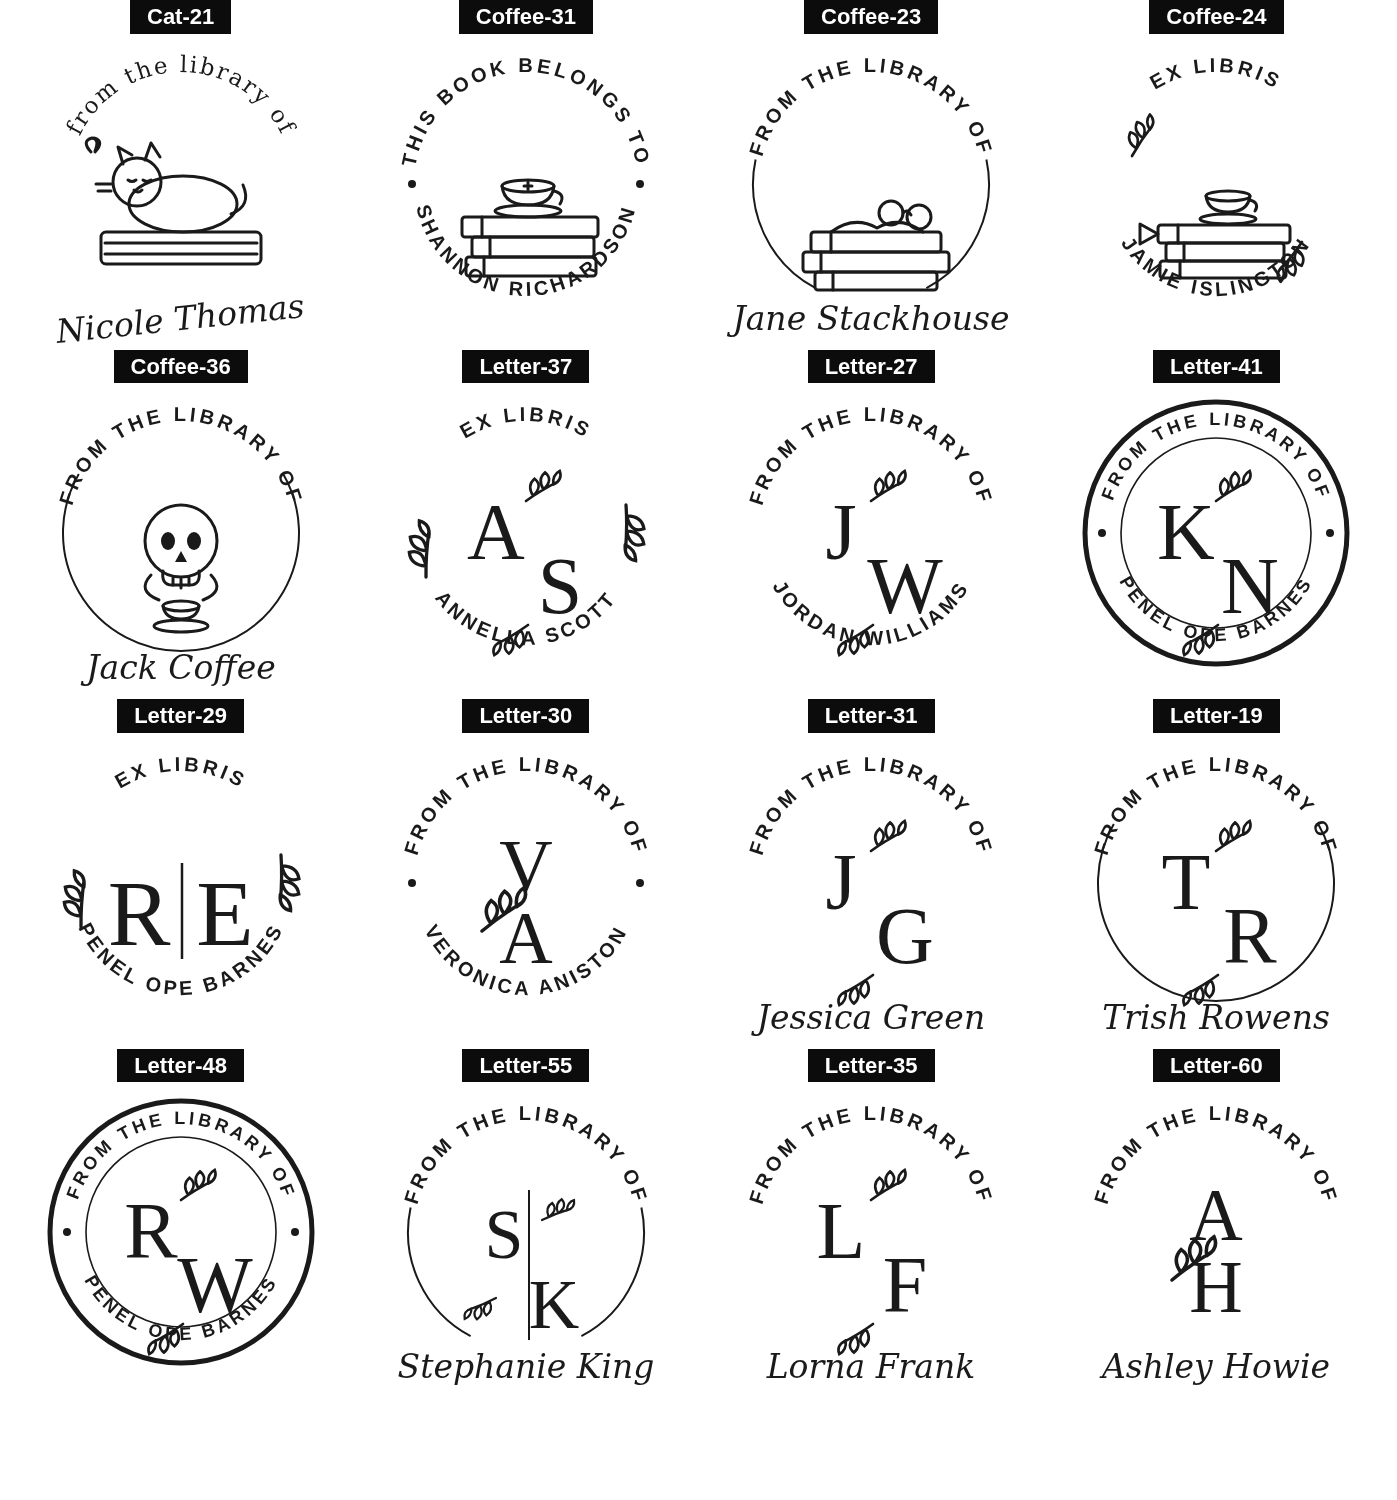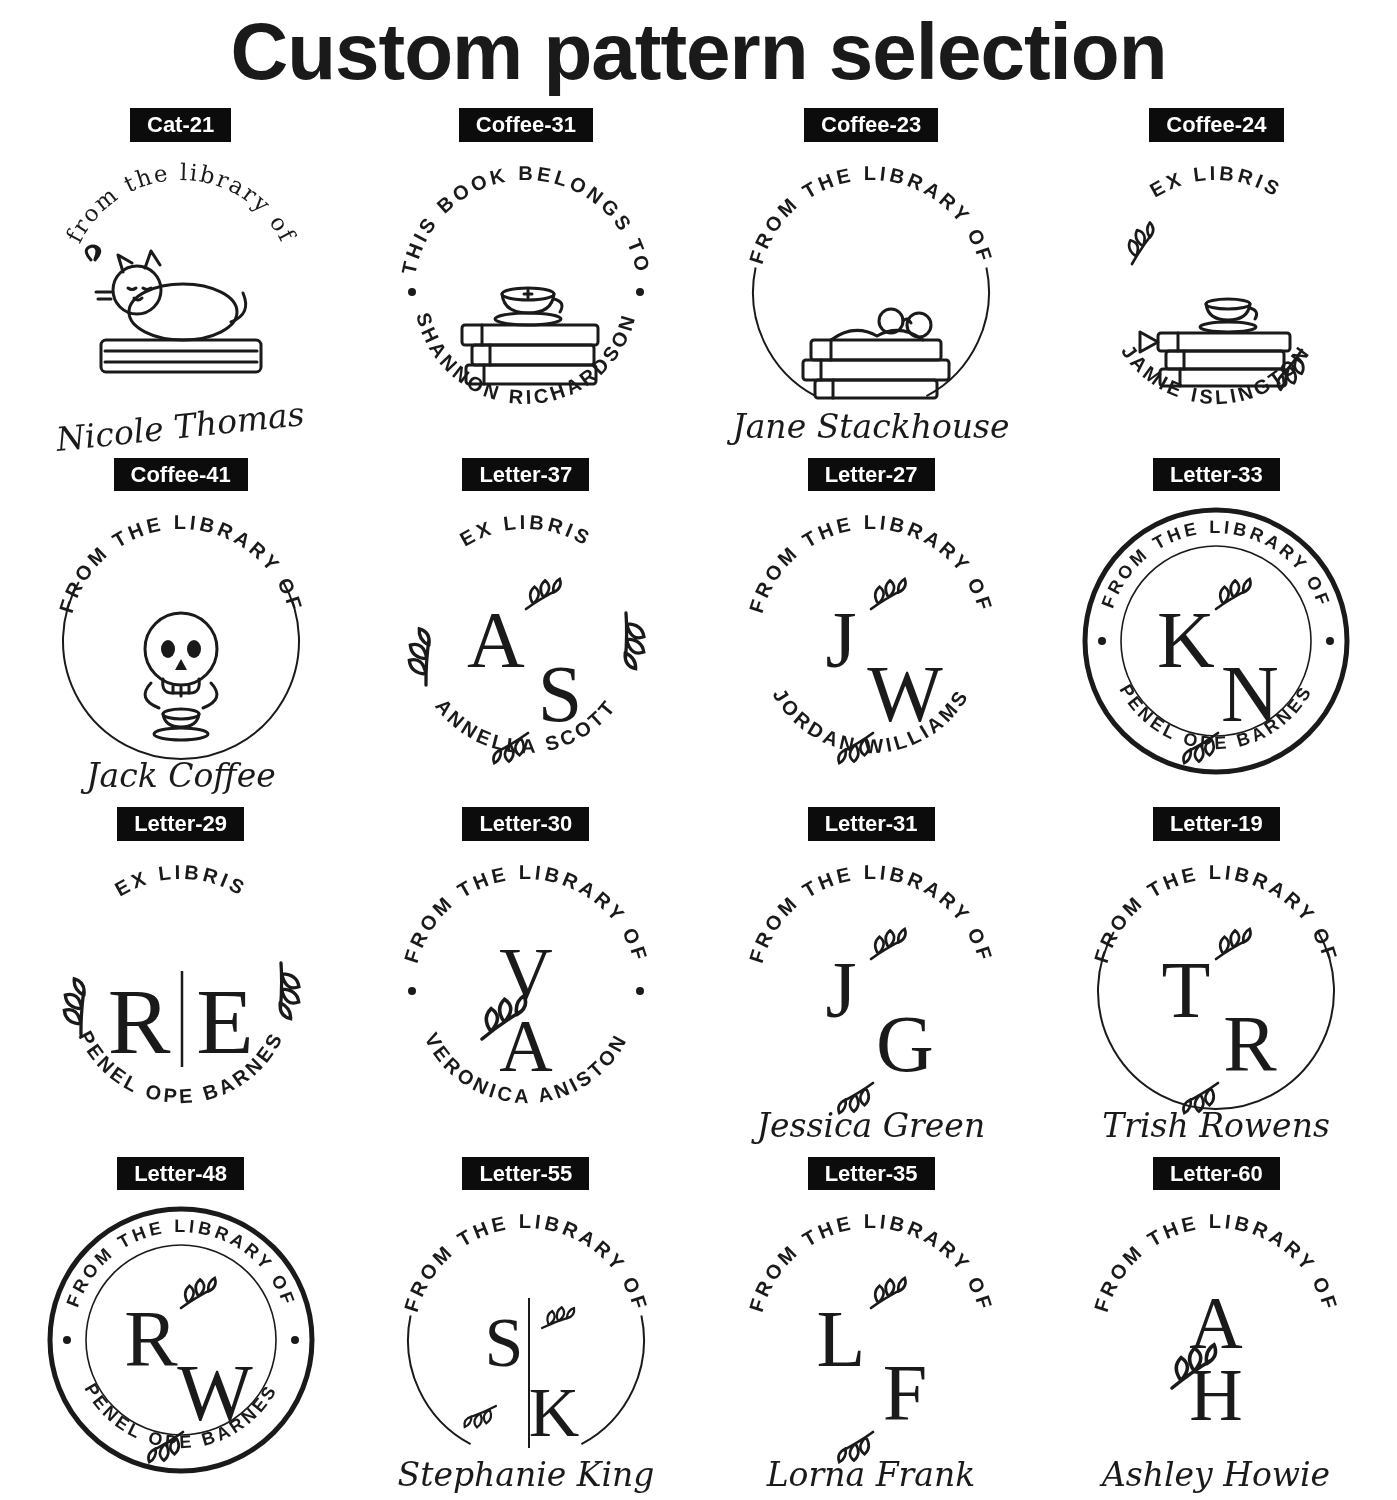--- a/index.html
+++ b/index.html
@@ -26,21 +26,20 @@
     line-height: 1.25;
     padding: 3px 17px;
     border-radius: 0;
   }
   .art { width: 300px; height: auto; display: block; margin-top: 2px; }
 </style>
 </head>
 <body>
 
 <div class="page">
-  <h1 class="title">Custom pattern selection</h1>
   <div class="grid">
       <div class="card">
     <div class="pill">Cat-21</div>
     <svg class="art" viewBox="0 0 300 310" xmlns="http://www.w3.org/2000/svg">
           <defs>
     <path id="arcT0" d="M 38 148 A 112 112 0 0 1 262 148"></path>
     <path id="arcB0" d="M 38 148 A 112 112 0 0 0 262 148"></path>
   </defs>
           <text fill="#1a1a1a" text-anchor="middle" font-family="DejaVu Serif, serif" font-size="23" letter-spacing="2"><textPath href="#arcT0" startOffset="50%">from the library of</textPath></text>
           <g fill="none" stroke="#1a1a1a" stroke-width="3" stroke-linecap="round" stroke-linejoin="round">
@@ -123,21 +122,21 @@
     <rect x="94" y="225" width="126" height="17" rx="3"></rect>
     <path d="M112 189 v18 M118 207 v18 M114 225 v17"></path>
     <path d="M92 198 l-18 -10 v20 z"></path>
     <path d="M0 0 Q14 -4 30 -6 M7 -2 Q5 -12 13 -15 Q18 -7 7 -2 M17 -4 Q15 -14 23 -17 Q28 -9 17 -4 M26 -5 Q28 -13 35 -14 Q35 -6 26 -5" transform="translate(66,120) rotate(-45) scale(1.2)" fill="none" stroke="#1a1a1a" stroke-width="2.2" stroke-linecap="round"></path>
     <path d="M0 0 Q14 -4 30 -6 M7 -2 Q5 -12 13 -15 Q18 -7 7 -2 M17 -4 Q15 -14 23 -17 Q28 -9 17 -4 M26 -5 Q28 -13 35 -14 Q35 -6 26 -5" transform="translate(236,206) rotate(140) scale(1.2)" fill="none" stroke="#1a1a1a" stroke-width="2.2" stroke-linecap="round"></path>
           </g>
           <text fill="#1a1a1a" text-anchor="middle" font-family="Liberation Sans, sans-serif" font-size="20" font-weight="600" letter-spacing="3.5"><textPath href="#arcB3" startOffset="50%">JAMIE ISLINGTON</textPath></text>
         </svg>
       </div>
       <div class="card">
-    <div class="pill">Coffee-41</div>
+    <div class="pill">Coffee-36</div>
     <svg class="art" viewBox="0 0 300 310" xmlns="http://www.w3.org/2000/svg">
           <defs>
     <path id="arcT4" d="M 38 148 A 112 112 0 0 1 262 148"></path>
     <path id="arcB4" d="M 38 148 A 112 112 0 0 0 262 148"></path>
   </defs>
           <path d="M 252.2 89 A 118 118 0 1 1 47.8 89" fill="none" stroke="#1a1a1a" stroke-width="2"></path>
           <text fill="#1a1a1a" text-anchor="middle" font-family="Liberation Sans, sans-serif" font-size="20" font-weight="600" letter-spacing="3.5"><textPath href="#arcT4" startOffset="50%">FROM THE LIBRARY OF</textPath></text>
           <g fill="none" stroke="#1a1a1a" stroke-width="3" stroke-linecap="round" stroke-linejoin="round">
     <circle cx="150" cy="156" r="36"></circle>
     <path d="M132 186 q-2 14 9 14 h18 q11 0 9 -14"></path>
@@ -183,21 +182,21 @@
           <g>
             <text x="120" y="174" font-size="80" font-family="Liberation Serif, serif" fill="#1a1a1a" text-anchor="middle">J</text>
             <text x="184" y="228" font-size="80" font-family="Liberation Serif, serif" fill="#1a1a1a" text-anchor="middle">W</text>
             <path d="M0 0 Q14 -4 30 -6 M7 -2 Q5 -12 13 -15 Q18 -7 7 -2 M17 -4 Q15 -14 23 -17 Q28 -9 17 -4 M26 -5 Q28 -13 35 -14 Q35 -6 26 -5" transform="translate(150,116) rotate(-20) scale(1.2)" fill="none" stroke="#1a1a1a" stroke-width="2.2" stroke-linecap="round"></path>
             <path d="M0 0 Q14 -4 30 -6 M7 -2 Q5 -12 13 -15 Q18 -7 7 -2 M17 -4 Q15 -14 23 -17 Q28 -9 17 -4 M26 -5 Q28 -13 35 -14 Q35 -6 26 -5" transform="translate(152,240) rotate(160) scale(1.2)" fill="none" stroke="#1a1a1a" stroke-width="2.2" stroke-linecap="round"></path>
           </g>
           <text fill="#1a1a1a" text-anchor="middle" font-family="Liberation Sans, sans-serif" font-size="20" font-weight="600" letter-spacing="3.5"><textPath href="#arcB6" startOffset="50%">JORDAN WILLIAMS</textPath></text>
         </svg>
       </div>
       <div class="card">
-    <div class="pill">Letter-33</div>
+    <div class="pill">Letter-41</div>
     <svg class="art" viewBox="0 0 300 310" xmlns="http://www.w3.org/2000/svg">
           <defs>
     <path id="arcT7" d="M 42 148 A 108 108 0 0 1 258 148"></path>
     <path id="arcB7" d="M 42 148 A 108 108 0 0 0 258 148"></path>
   </defs>
           <circle cx="150" cy="148" r="131" fill="none" stroke="#1a1a1a" stroke-width="5"></circle>
               <circle cx="150" cy="148" r="95" fill="none" stroke="#1a1a1a" stroke-width="1.6"></circle>
           <circle cx="36" cy="148" r="4" fill="#1a1a1a"></circle>
               <circle cx="264" cy="148" r="4" fill="#1a1a1a"></circle>
           <text fill="#1a1a1a" text-anchor="middle" font-family="Liberation Sans, sans-serif" font-size="18" font-weight="600" letter-spacing="3.5"><textPath href="#arcT7" startOffset="50%">FROM THE LIBRARY OF</textPath></text>

